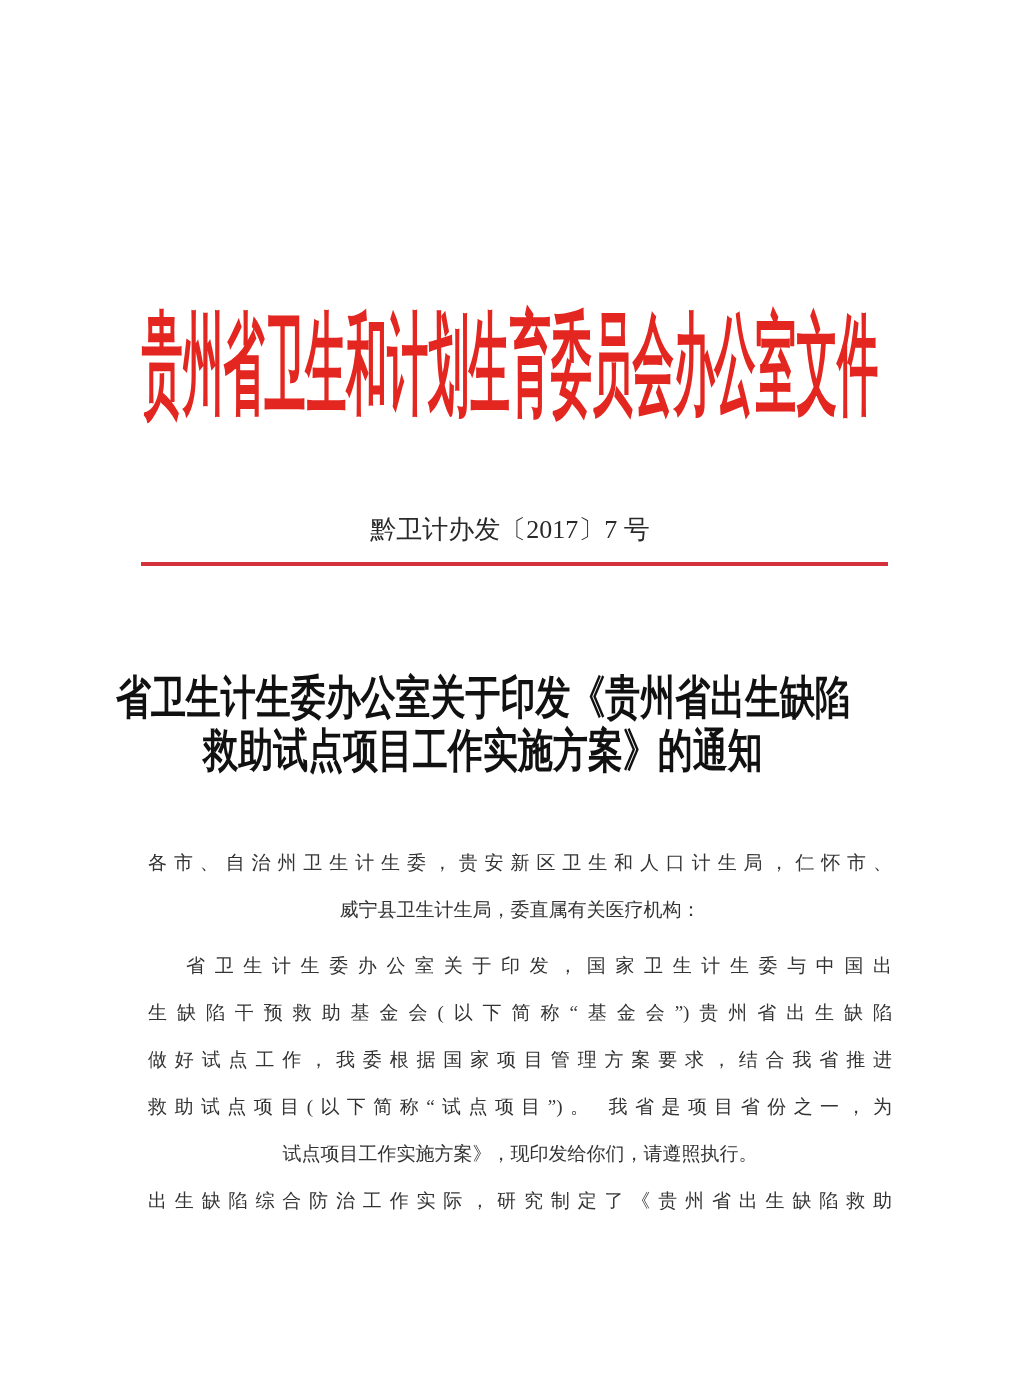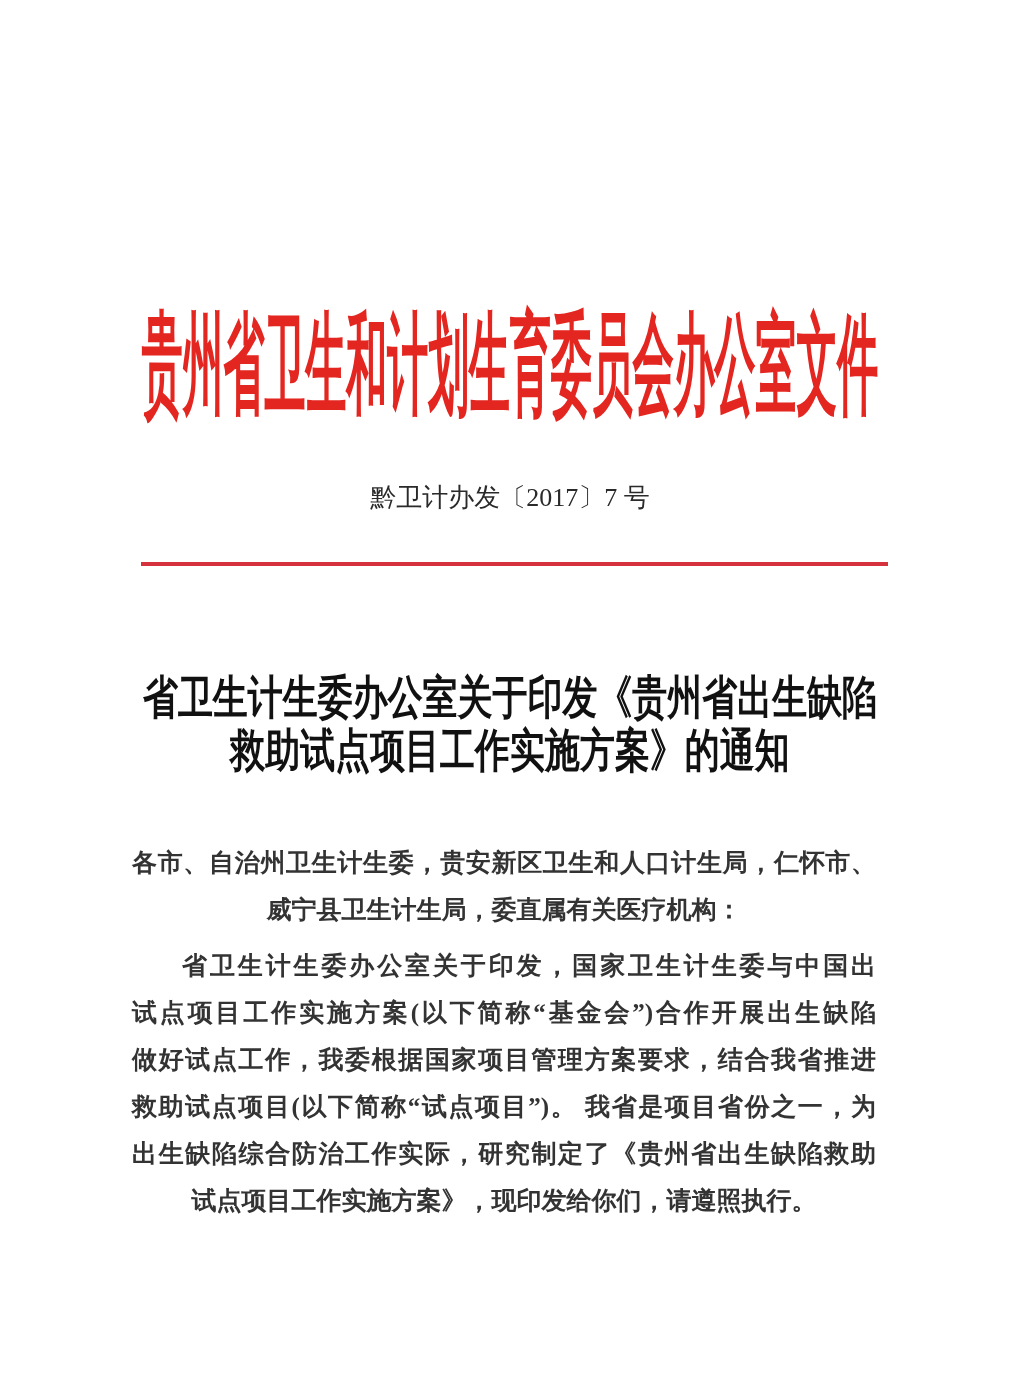--- a/index.html
+++ b/index.html
@@ -35,21 +35,21 @@
     line-height: 1.05;
     font-weight: bold;
     color: var(--header_red, #e42620);
     transform: scaleX(0.372);
     transform-origin: 50% 50%;
   }
 
   
   .doc-no {
     position: absolute;
-    top: 480px;
+    top: 512px;
     left: 0;
     width: 1020px;
     height: 36px;
     text-align: center;
     font-size: 26px;
     line-height: 36px;
     color: var(--docno_black, #2a2a2a);
   }
 
   
@@ -62,44 +62,42 @@
     background: var(--divider_red, #d5323e);
   }
 
   
   .title-wrap {
     position: absolute;
     top: 671px;
     left: 0;
     width: 1020px;
     display: flex;
-    justify-content: center;
     overflow: visible;
   }
   .title-inner {
     font-size: 46px;
     line-height: 53px;
     font-weight: bold;
     color: var(--title_black, #111111);
     text-align: center;
     white-space: nowrap;
     transform: scaleX(0.76);
     transform-origin: 50% 0;
   }
 
   
   .body-block {
     position: absolute;
     top: 839px;
-    left: 132px;
+    left: 148px;
     width: 744px;
-    font-size: 25px;
+    font-size: 19px;
     line-height: 47px;
     color: var(--body_black, #333333);
-    font-weight: bold;
   }
   .line {
     white-space: nowrap;
     text-align: center;
   }
   .line.just {
     text-align: justify;
     text-align-last: justify;
   }
   .line.indent {
@@ -130,21 +128,21 @@
   </div>
 
   <div class="body-block">
     <div class="salutation">
       <div class="line just">各市、自治州卫生计生委，贵安新区卫生和人口计生局，仁怀市、</div>
       <div class="line">威宁县卫生计生局，委直属有关医疗机构：</div>
     </div>
 
     <div class="para2">
       <div class="line just indent">省卫生计生委办公室关于印发，国家卫生计生委与中国出</div>
-      <div class="line just">试点项目工作实施方案(以下简称“基金会”)合作开展出生缺陷</div>
+      <div class="line just">生缺陷干预救助基金会(以下简称“基金会”)贵州省出生缺陷</div>
       <div class="line just">做好试点工作，我委根据国家项目管理方案要求，结合我省推进</div>
       <div class="line just">救助试点项目(以下简称“试点项目”)。 我省是项目省份之一，为</div>
+      <div class="line">试点项目工作实施方案》，现印发给你们，请遵照执行。</div>
       <div class="line just">出生缺陷综合防治工作实际，研究制定了《贵州省出生缺陷救助</div>
-      <div class="line">试点项目工作实施方案》，现印发给你们，请遵照执行。</div>
     </div>
   </div>
 
 </div>
 
 </body></html>

